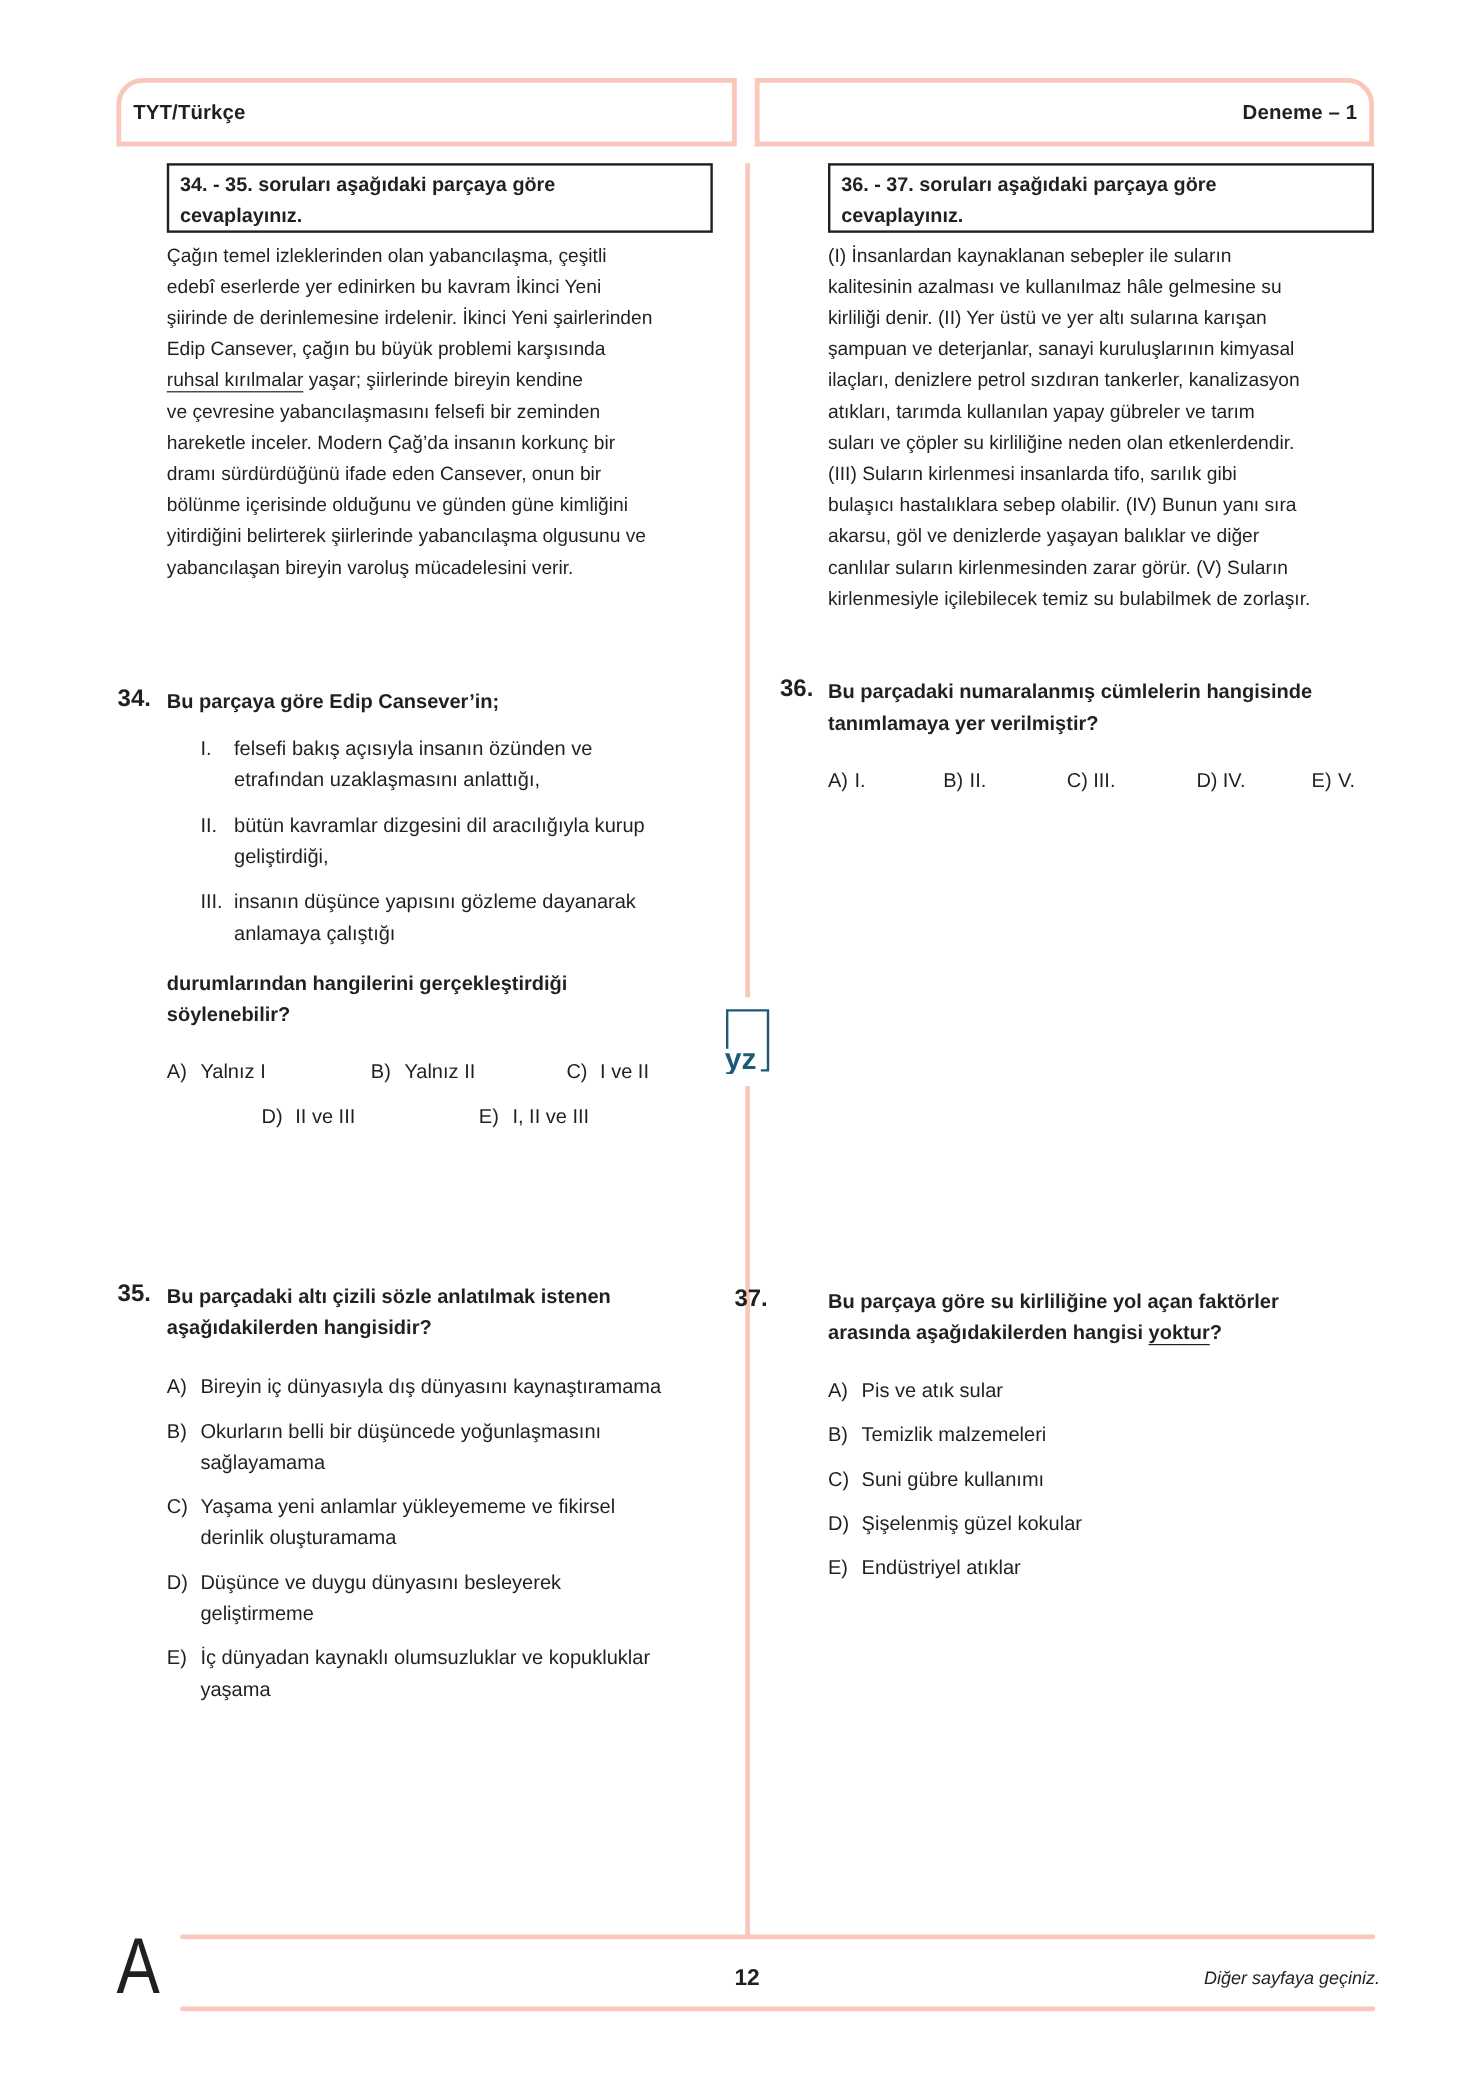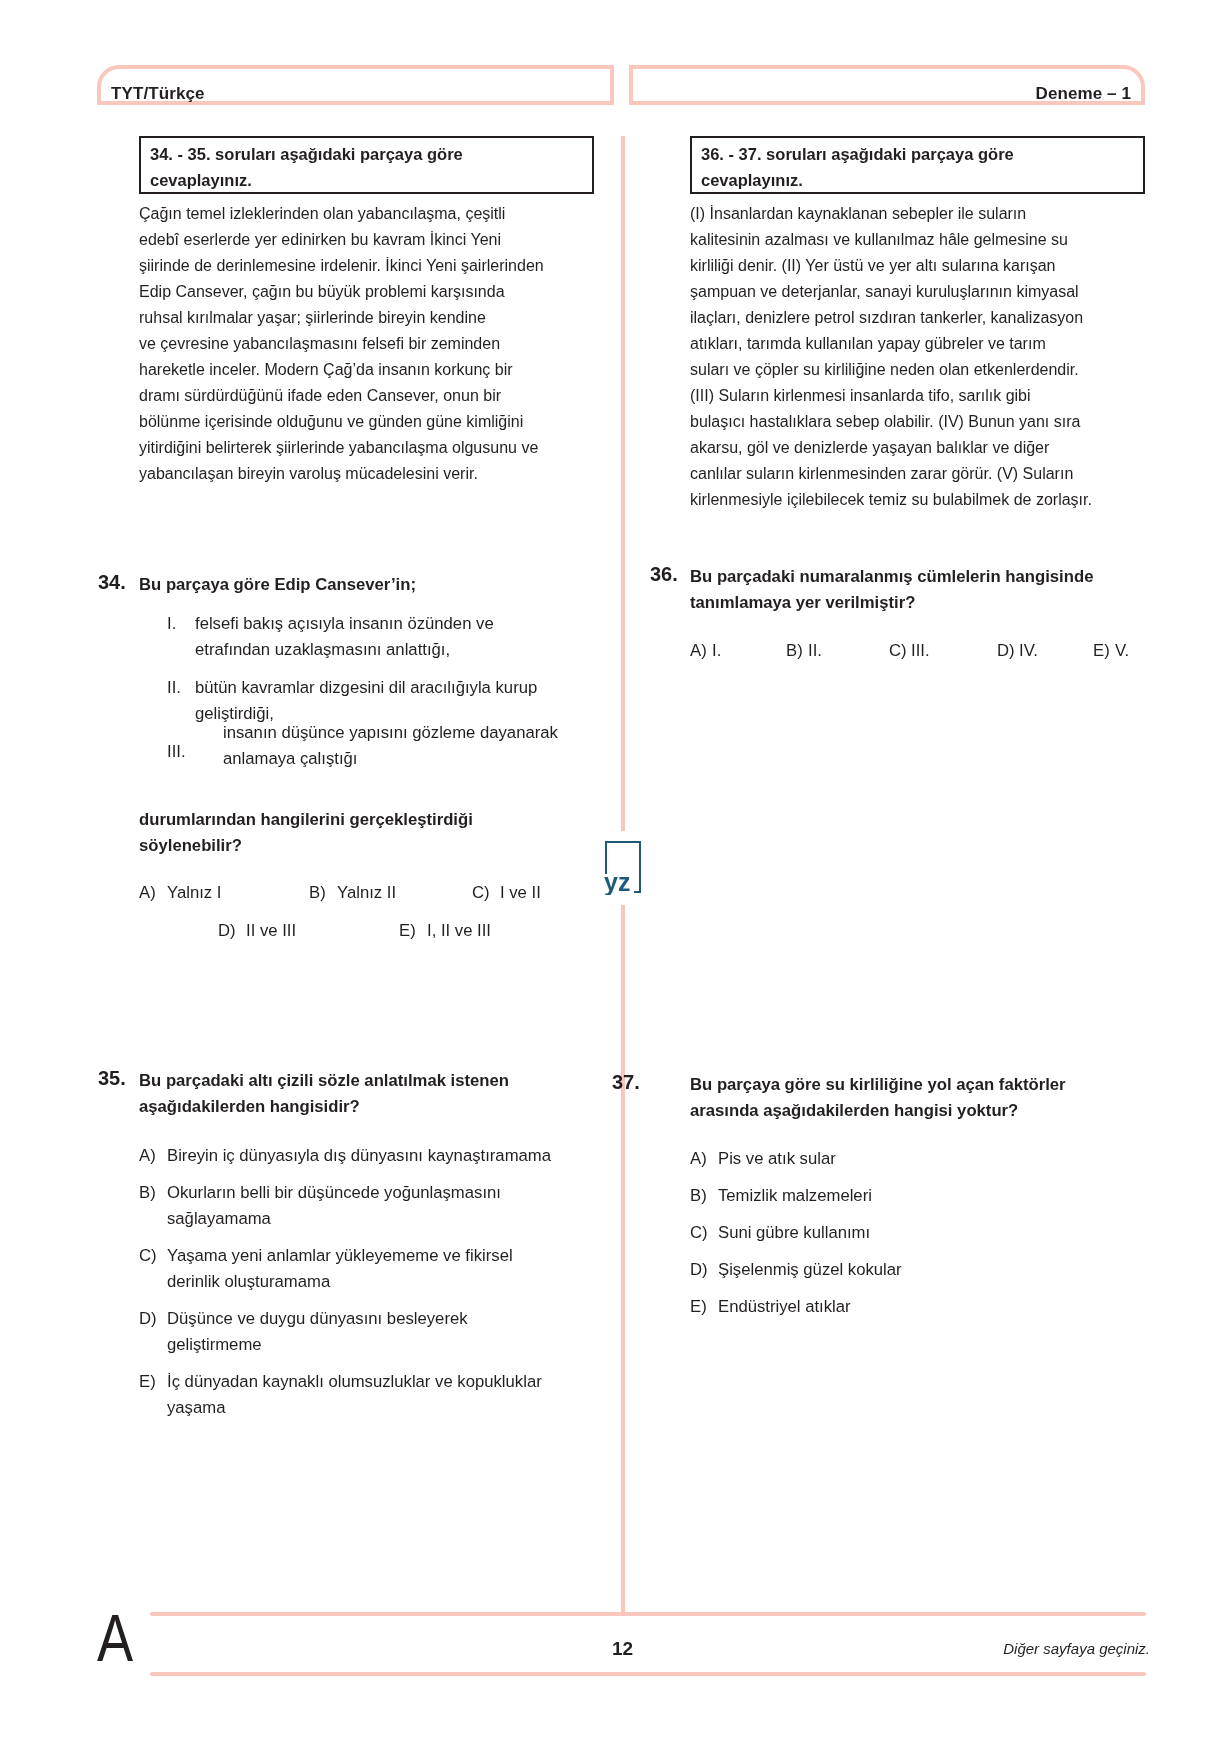--- a/index.html
+++ b/index.html
@@ -8,21 +8,21 @@
       position: relative;
       font-family: "Liberation Sans", sans-serif;
       color: #231f20;
       overflow: hidden;
     }
 
     
     .hdr {
       position: absolute;
       top: 65px;
-      height: 40px;
+      height: 57px;
       border: 4px solid #f9c7bb;
       background: #fff;
     }
     .hdr-left { left: 97px; width: 517px; border-top-left-radius: 22px; }
     .hdr-right { left: 629px; width: 516px; border-top-right-radius: 22px; }
     .hdr-text {
       position: absolute;
       top: 15px;
       font-weight: bold;
       font-size: 17px;
@@ -63,21 +63,21 @@
     
     .passage {
       position: absolute;
       font-size: 16px;
       line-height: 26px;
       color: #231f20;
     }
     .passage-left { left: 139px; top: 201px; width: 470px; }
     .passage-right { left: 690px; top: 201px; width: 465px; }
     .passage .line { display: block; white-space: nowrap; }
-    .ul { text-underline-offset: 4px; text-decoration-thickness: 1px; }
+    .ul { text-decoration: underline; text-underline-offset: 4px; text-decoration-thickness: 1px; }
 
     
     .qnum {
       position: absolute;
       font-weight: bold;
       font-size: 20px;
     }
     .qstem {
       position: absolute;
       font-weight: bold;
@@ -184,21 +184,21 @@
 <div class="txt" style="left:195px;top:611px;">
   <span class="line">felsefi bakış açısıyla insanın özünden ve</span>
   <span class="line">etrafından uzaklaşmasını anlattığı,</span>
 </div>
 <span class="roman" style="left:167px;top:675px;">II.</span>
 <div class="txt" style="left:195px;top:675px;">
   <span class="line">bütün kavramlar dizgesini dil aracılığıyla kurup</span>
   <span class="line">geliştirdiği,</span>
 </div>
 <span class="roman" style="left:167px;top:739px;">III.</span>
-<div class="txt" style="left:195px;top:720px;margin-left:28px;">
+<div class="txt" style="left:195px;top:739px;">
   <span class="line">insanın düşünce yapısını gözleme dayanarak</span>
   <span class="line">anlamaya çalıştığı</span>
 </div>
 
 <div class="qstem" style="left:139px;top:807px;">
   <span class="line">durumlarından hangilerini gerçekleştirdiği</span>
   <span class="line">söylenebilir?</span>
 </div>
 
 <div>

